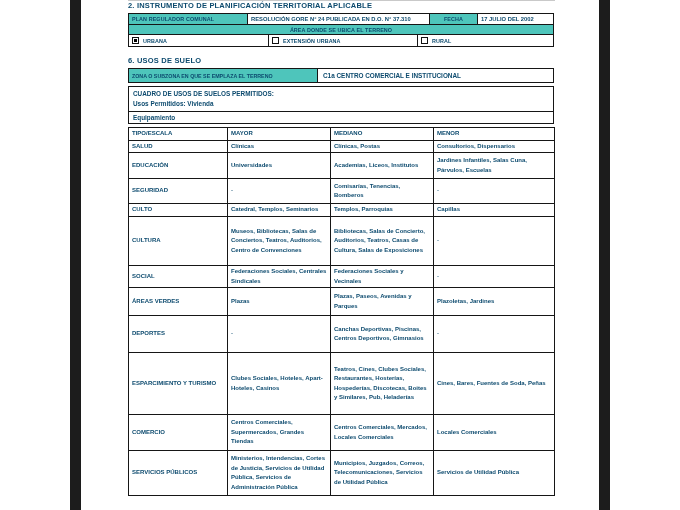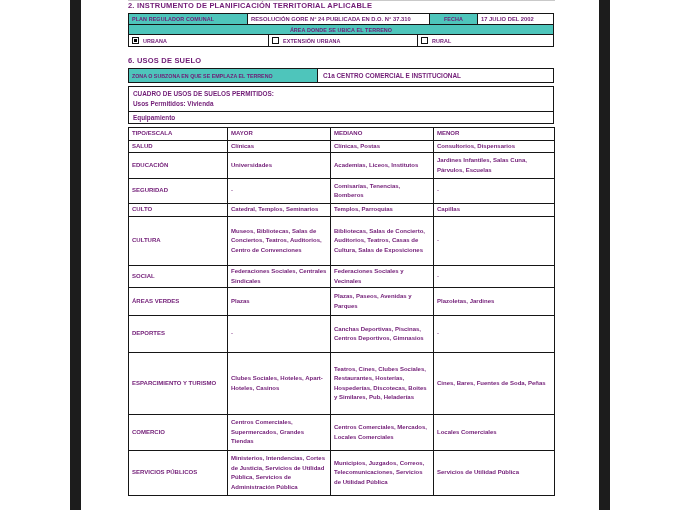--- a/index.html
+++ b/index.html
@@ -1,17 +1,17 @@
 <!DOCTYPE html>
 <html><head>
 <meta charset="utf-8">
 <style>
   html,body{margin:0;padding:0;background:#fff;}
   .canvas{position:relative;width:680px;height:510px;background:#ffffff;overflow:hidden;
-          font-family:"Liberation Sans", sans-serif;color:#701a75;}
+          font-family:"Liberation Sans", sans-serif;color:#0c4a6e;}
   .pillar{position:absolute;top:0;height:510px;width:11px;background:#1c1c1c;}
   .pillar.left{left:70px;}
   .pillar.right{left:599px;}
   .top-edge{position:absolute;left:128px;top:0;width:427px;height:1px;background:#c9c9c9;}
   .doc{position:absolute;left:128px;top:2px;width:426px;}
   .sec-title{font-size:7.5px;font-weight:bold;line-height:8px;margin:0 0 3px 0;letter-spacing:.2px;}
   .sec-title.s3{margin-top:10px;}
 
   
   .frow{display:flex;width:426px;box-sizing:border-box;}

